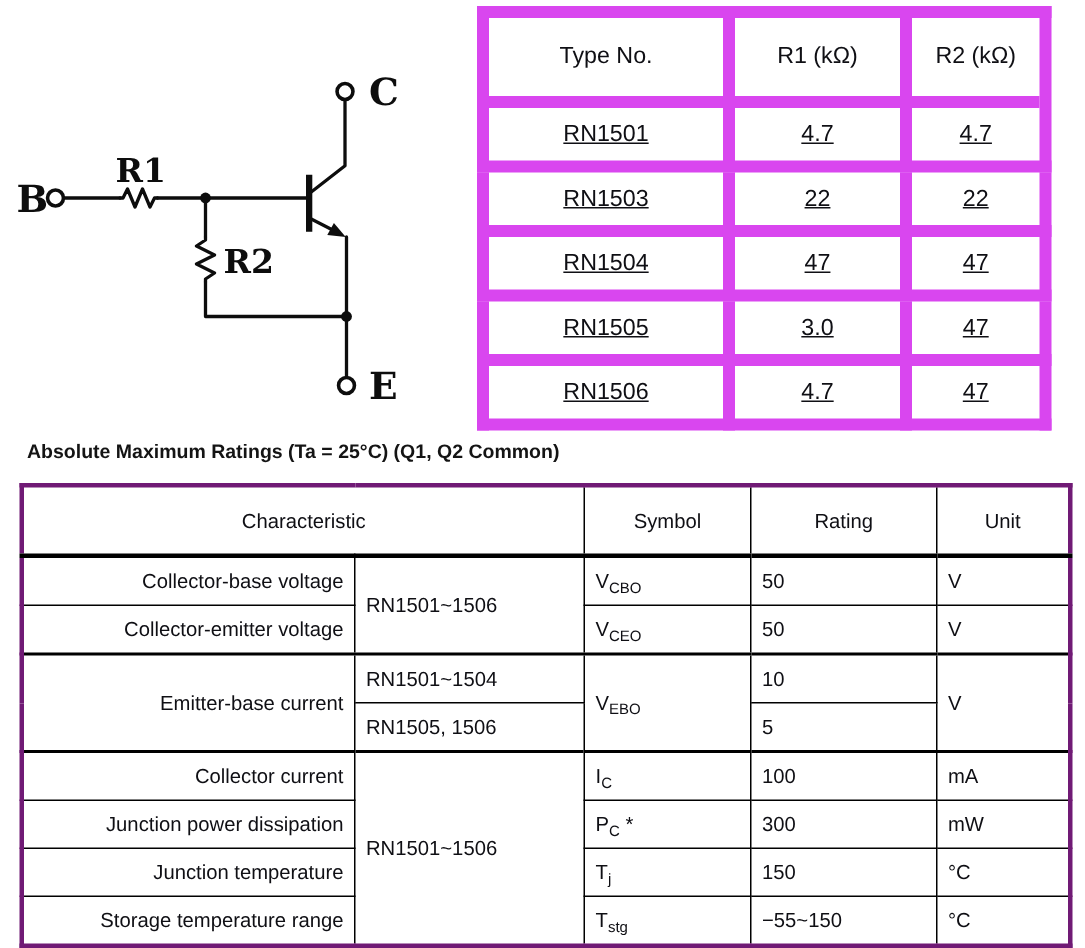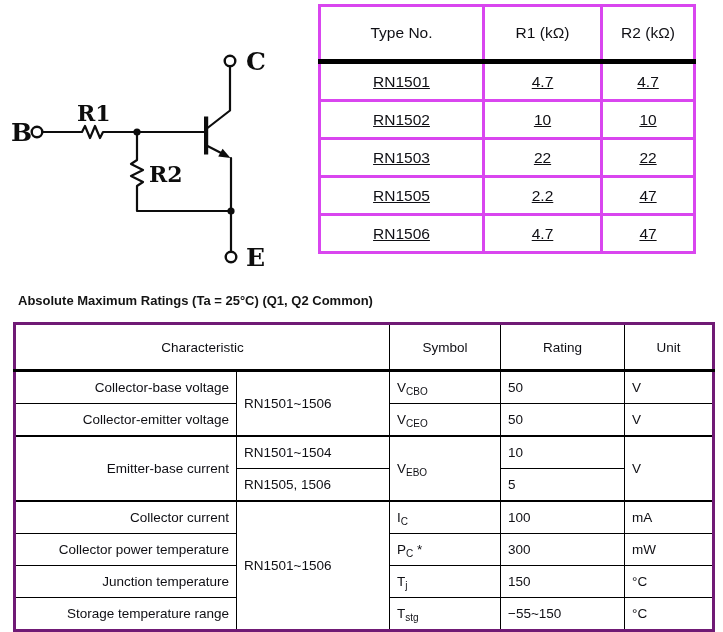--- a/index.html
+++ b/index.html
@@ -19,21 +19,21 @@
   .lbl-big { font-size:25px; }
   .lbl-res { font-size:22px; }
 
   
   table { border-collapse:collapse; table-layout:fixed; color:#0f0f14; }
   .type-table {
     position:absolute; left:318px; top:4px; width:375px;
     font-size:15.5px; border:3px solid #000;
   }
   .type-table th, .type-table td {
-    border:3px solid #d946ef; text-align:center; vertical-align:middle;
+    border:8px solid #d946ef; text-align:center; vertical-align:middle;
     font-weight:normal; padding:0;
   }
   .type-table thead th { height:52px; border-bottom:5px solid #000; }
   .type-table tbody td { height:35px;text-decoration:underline; }
 
   
   .ratings-heading {
     position:absolute; left:18px; top:293px;
     font-size:13px; font-weight:bold; color:#141414;
   }
@@ -106,32 +106,32 @@
       <th>R2 (kΩ)</th>
     </tr>
   </thead>
   <tbody>
     <tr>
       <td>RN1501</td>
       <td>4.7</td>
       <td>4.7</td>
     </tr>
     <tr>
-      <td>RN1502</td>
-      <td>10</td>
-      <td>10</td>
-    </tr>
-    <tr>
       <td>RN1503</td>
       <td>22</td>
       <td>22</td>
     </tr>
     <tr>
+      <td>RN1504</td>
+      <td>47</td>
+      <td>47</td>
+    </tr>
+    <tr>
       <td>RN1505</td>
-      <td>2.2</td>
+      <td>3.0</td>
       <td>47</td>
     </tr>
     <tr>
       <td>RN1506</td>
       <td>4.7</td>
       <td>47</td>
     </tr>
   </tbody>
 </table>
 
@@ -179,21 +179,21 @@
       <td class="ctr thickb">5</td>
     </tr>
     <tr>
       <td class="char">Collector current</td>
       <td class="ctr" rowspan="4">RN1501~1506</td>
       <td class="ctr"><span>I</span><sub class="sym-sub">C</sub><span></span></td>
       <td class="ctr">100</td>
       <td class="ctr">mA</td>
     </tr>
     <tr>
-      <td class="char">Collector power temperature</td>
+      <td class="char">Junction power dissipation</td>
       <td class="ctr"><span>P</span><sub class="sym-sub">C</sub><span> *</span></td>
       <td class="ctr">300</td>
       <td class="ctr">mW</td>
     </tr>
     <tr>
       <td class="char">Junction temperature</td>
       <td class="ctr"><span>T</span><sub class="sym-sub">j</sub><span></span></td>
       <td class="ctr">150</td>
       <td class="ctr">°C</td>
     </tr>

